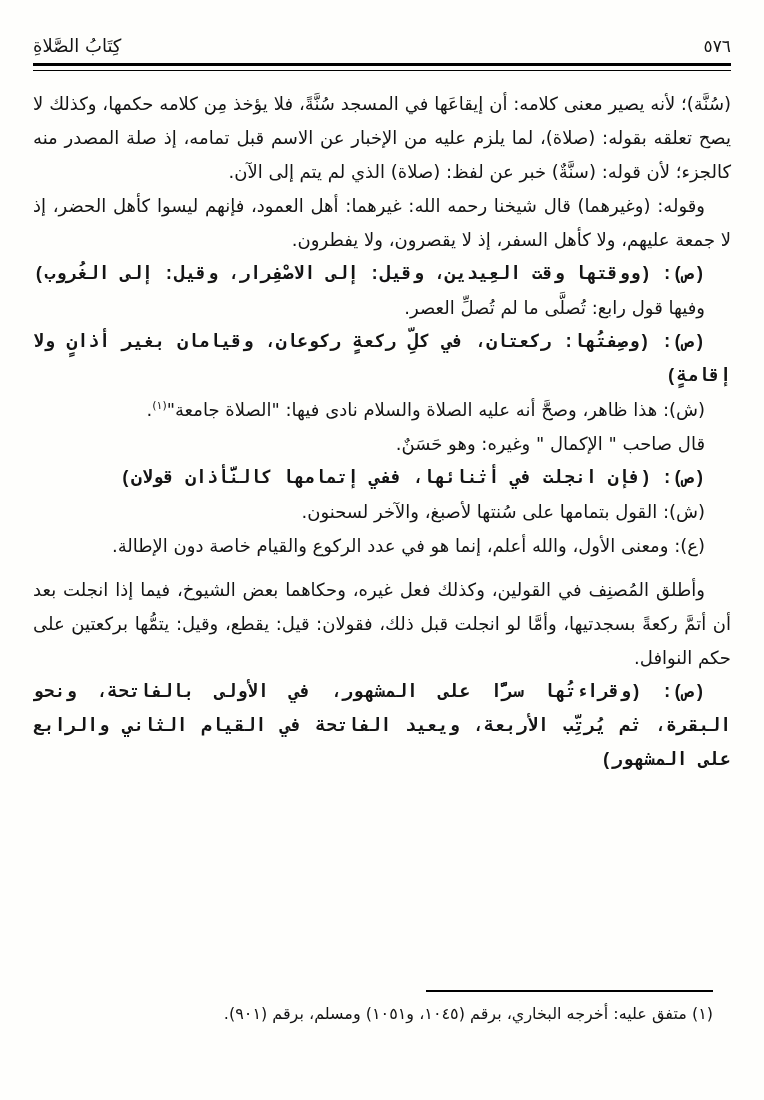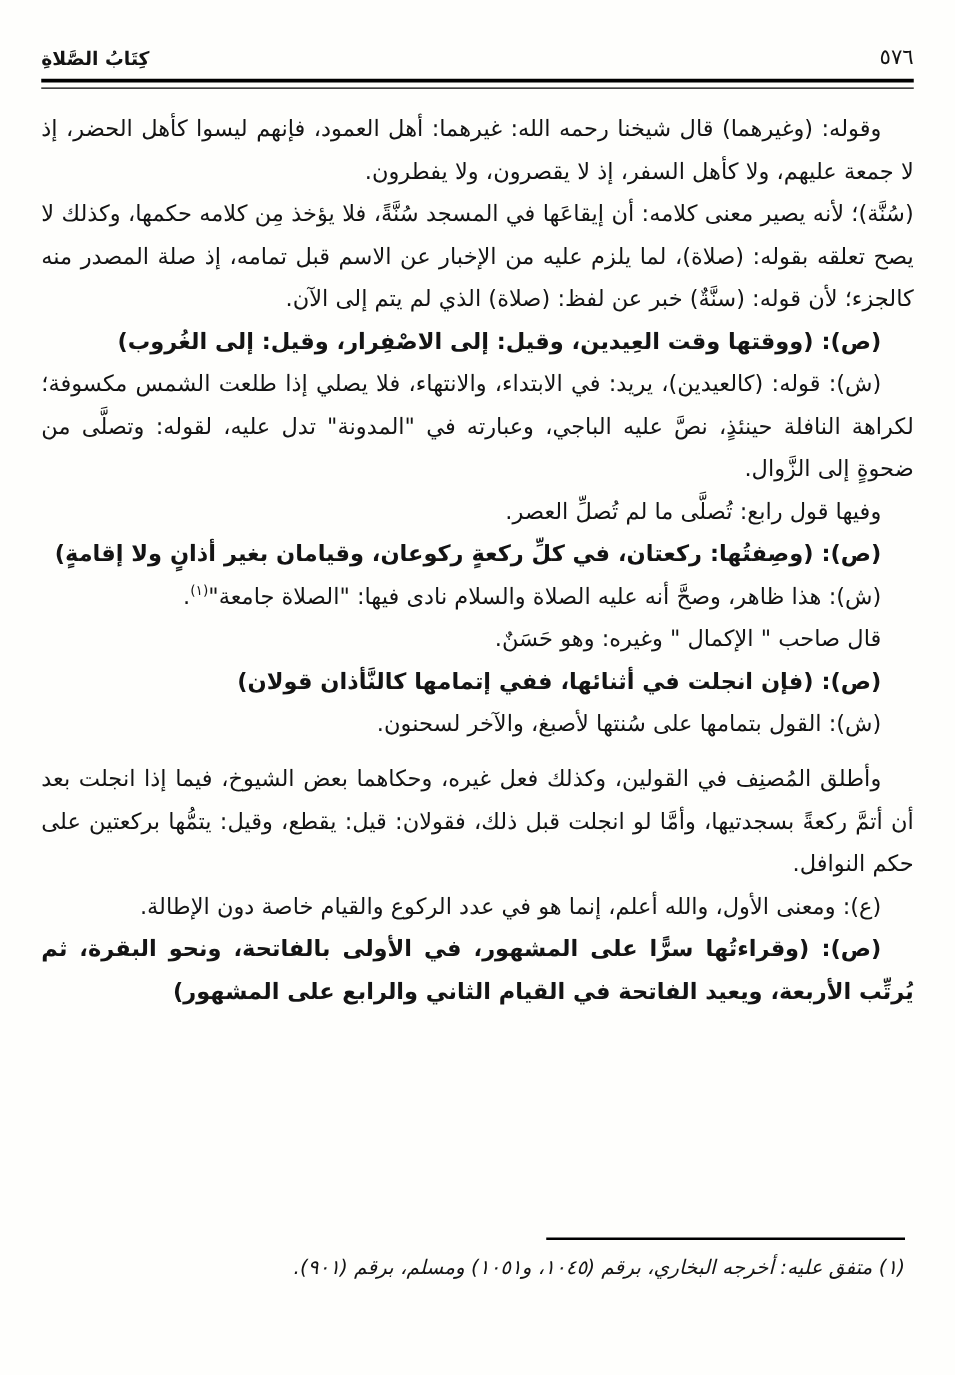--- a/index.html
+++ b/index.html
@@ -25,22 +25,22 @@
     justify-content: space-between;
     align-items: flex-end;
     height: 30px;
   }
   .page-number {
     font-size: 17px;
     font-weight: normal;
     letter-spacing: 1px;
   }
   .chapter-title {
-    font-size: 15px;
-    font-weight: bold;
+    font-size: 18px;
+    font-weight: normal;
   }
   .rule-thick {
     height: 3px;
     background: #000;
     margin-top: 7px;
   }
   .rule-thin {
     height: 1px;
     background: #000;
     margin-top: 4px;
@@ -50,34 +50,33 @@
     margin-top: 16px;
     font-size: 18px;
     line-height: 34px;
     text-align: justify;
   }
   .para {
     margin: 0;
     text-indent: 26px;
   }
   .para.flush { text-indent: 0; }
-  .para.matn { font-weight: bold; }
+  .para.matn { font-weight: bold; font-family: Liberation Mono, monospace; }
   .para.gap { margin-top: 10px; }
   .fn-ref {
     font-size: 11px;
     vertical-align: super;
     line-height: 0;
   }
   
   .footer-area {
     position: absolute;
     top: 990px;
-    right: 25px;
+    right: 36px;
     left: 33px;
-    font-style: italic;
   }
   .footnote-rule {
     width: 287px;
     height: 2px;
     background: #000;
     margin-right: 15px; 
   }
   .footnote-text {
     margin: 9px 0 0 0;
     padding-right: 15px;
@@ -92,32 +91,31 @@
 <div class="page">
 
   <div class="header-row">
     <div class="page-number">٥٧٦</div>
     <div class="chapter-title">كِتَابُ الصَّلاةِ</div>
   </div>
   <div class="rule-thick"></div>
   <div class="rule-thin"></div>
 
   <div class="body-text">
+    <p class="para flush">(سُنَّة)؛ لأنه يصير معنى كلامه: أن إيقاعَها في المسجد سُنَّةً، فلا يؤخذ مِن كلامه حكمها، وكذلك لا يصح تعلقه بقوله: (صلاة)، لما يلزم عليه من الإخبار عن الاسم قبل تمامه، إذ صلة المصدر منه كالجزء؛ لأن قوله: (سنَّةٌ) خبر عن لفظ: (صلاة) الذي لم يتم إلى الآن.</p>
     <p class="para">وقوله: (وغيرهما) قال شيخنا رحمه الله: غيرهما: أهل العمود، فإنهم ليسوا كأهل الحضر، إذ لا جمعة عليهم، ولا كأهل السفر، إذ لا يقصرون، ولا يفطرون.</p>
-    <p class="para flush">(سُنَّة)؛ لأنه يصير معنى كلامه: أن إيقاعَها في المسجد سُنَّةً، فلا يؤخذ مِن كلامه حكمها، وكذلك لا يصح تعلقه بقوله: (صلاة)، لما يلزم عليه من الإخبار عن الاسم قبل تمامه، إذ صلة المصدر منه كالجزء؛ لأن قوله: (سنَّةٌ) خبر عن لفظ: (صلاة) الذي لم يتم إلى الآن.</p>
     <p class="para matn">(ص): (ووقتها وقت العِيدين، وقيل: إلى الاصْفِرار، وقيل: إلى الغُروب)</p>
-    <p class="para">(ش): قوله: (كالعيدين)، يريد: في الابتداء، والانتهاء، فلا يصلي إذا طلعت الشمس مكسوفة؛ لكراهة النافلة حينئذٍ، نصَّ عليه الباجي، وعبارته في "المدونة" تدل عليه، لقوله: وتصلَّى من ضحوةٍ إلى الزَّوال.</p>
     <p class="para">وفيها قول رابع: تُصلَّى ما لم تُصلِّ العصر.</p>
     <p class="para matn">(ص): (وصِفتُها: ركعتان، في كلِّ ركعةٍ ركوعان، وقيامان بغير أذانٍ ولا إقامةٍ)</p>
     <p class="para"><span>(ش): هذا ظاهر، وصحَّ أنه عليه الصلاة والسلام نادى فيها: "الصلاة جامعة"</span><sup class="fn-ref">(١)</sup><span>.</span></p>
     <p class="para">قال صاحب " الإكمال " وغيره: وهو حَسَنٌ.</p>
     <p class="para matn">(ص): (فإن انجلت في أثنائها، ففي إتمامها كالنَّأذان قولان)</p>
     <p class="para">(ش): القول بتمامها على سُنتها لأصبغ، والآخر لسحنون.</p>
+    <p class="para">(ع): ومعنى الأول، والله أعلم، إنما هو في عدد الركوع والقيام خاصة دون الإطالة.</p>
     <p class="para gap">وأطلق المُصنِف في القولين، وكذلك فعل غيره، وحكاهما بعض الشيوخ، فيما إذا انجلت بعد أن أتمَّ ركعةً بسجدتيها، وأمَّا لو انجلت قبل ذلك، فقولان: قيل: يقطع، وقيل: يتمُّها بركعتين على حكم النوافل.</p>
-    <p class="para">(ع): ومعنى الأول، والله أعلم، إنما هو في عدد الركوع والقيام خاصة دون الإطالة.</p>
     <p class="para matn">(ص): (وقراءتُها سرًّا على المشهور، في الأولى بالفاتحة، ونحو البقرة، ثم يُرتِّب الأربعة، ويعيد الفاتحة في القيام الثاني والرابع على المشهور)</p>
   </div>
 
   <div class="footer-area">
     <div class="footnote-rule"></div>
     <p class="footnote-text">(١) متفق عليه: أخرجه البخاري، برقم (١٠٤٥، و١٠٥١) ومسلم، برقم (٩٠١).</p>
   </div>
 
 </div>
 

